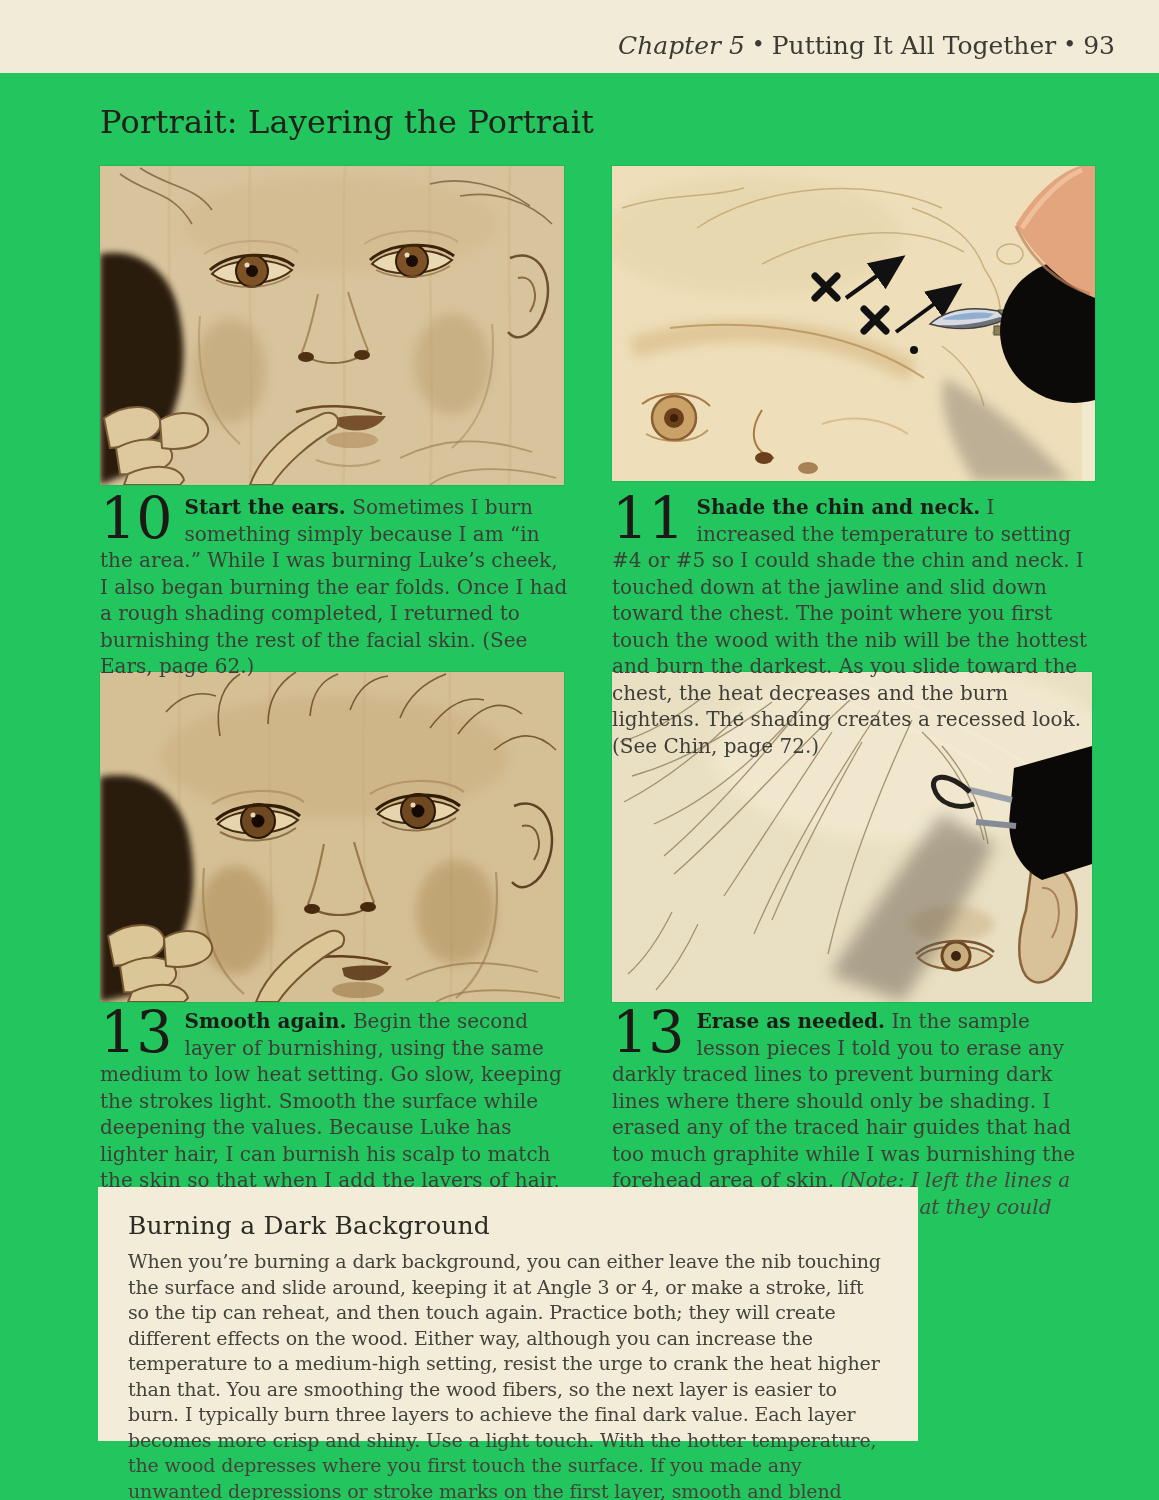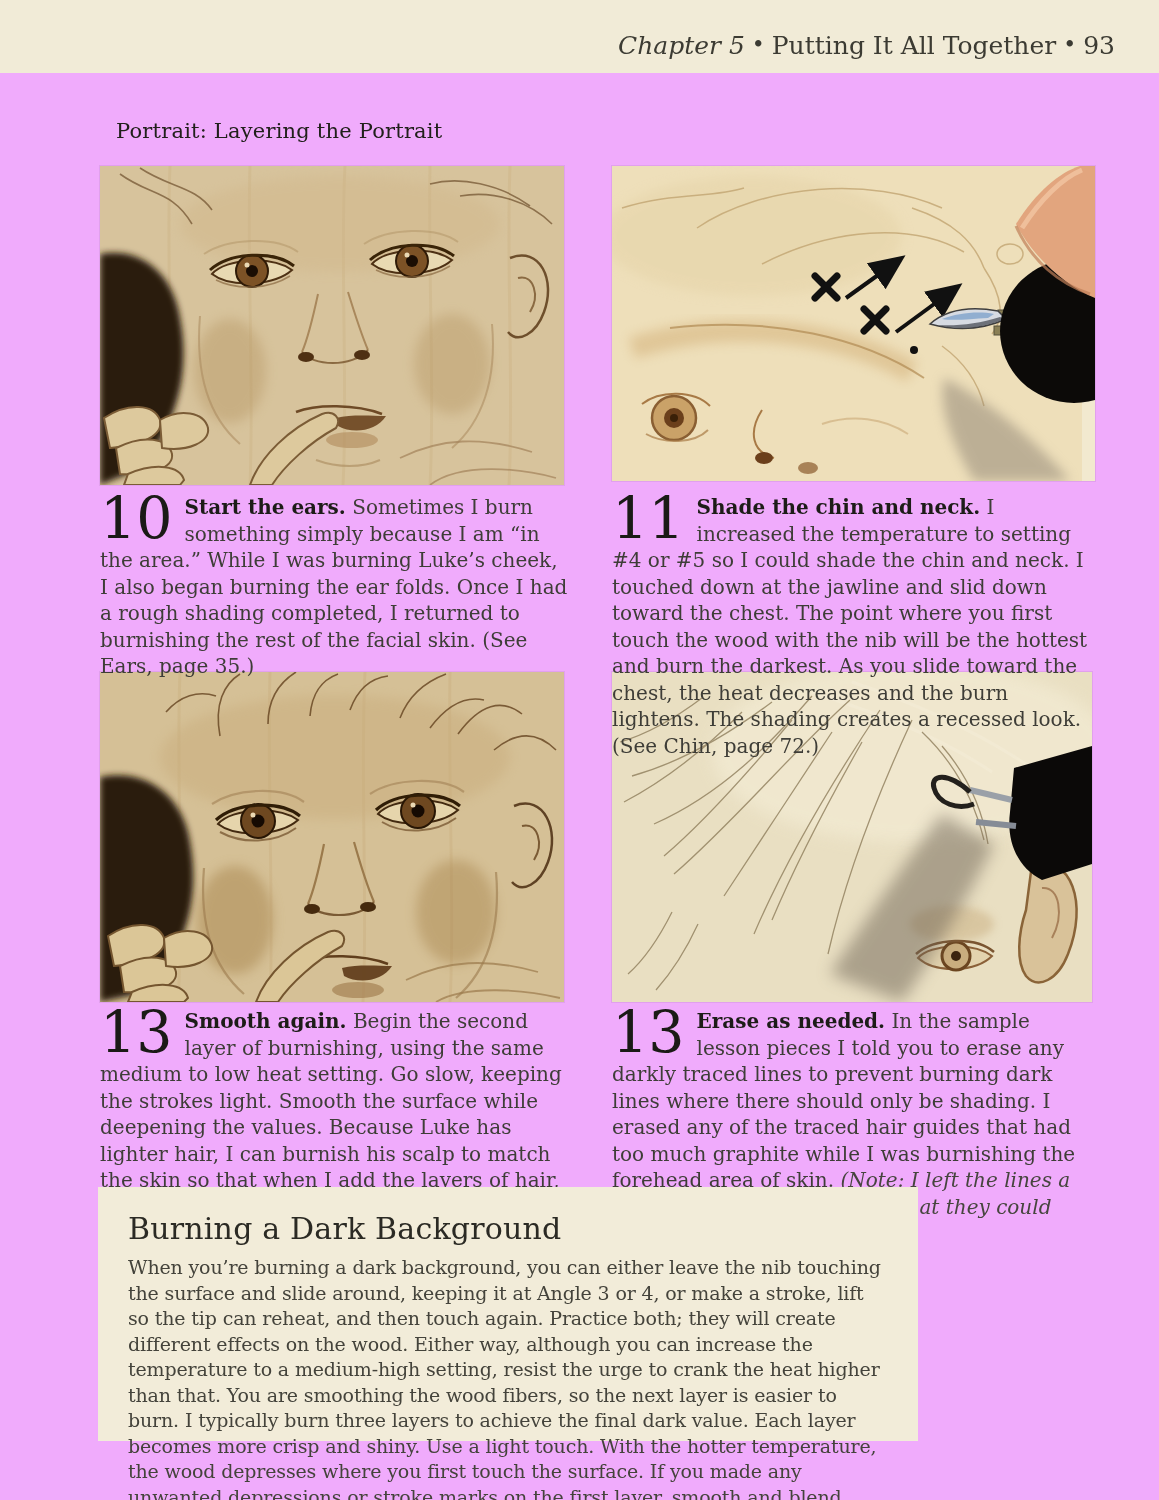--- a/index.html
+++ b/index.html
@@ -1,41 +1,41 @@
 <!DOCTYPE html>
 <html><head>
 <meta charset="utf-8">
 <style>
   html,body{margin:0;padding:0;background:#ffffff;}
-  .page{position:relative;width:1159px;height:1500px;background:#f0abfc;overflow:hidden;
+  .page{position:relative;width:1159px;height:1500px;background:#22c55e;overflow:hidden;
         font-family:"DejaVu Serif","Liberation Serif",serif;color:#3d3c36;}
   .band{position:absolute;left:0;top:0;width:1159px;height:73px;background:#f1ebd7;}
   .running-header{position:absolute;right:44px;top:31px;font-size:25px;color:#3c3b33;white-space:nowrap;}
   .running-header .chap{font-style:italic;}
   .running-header .sep{padding:0 7px;font-size:22px;position:relative;top:-2px;}
-  .section-title{position:absolute;left:100px;top:103px;font-size:21px;font-weight:normal;
-        color:#21201b;margin:16px;letter-spacing:.2px;}
+  .section-title{position:absolute;left:100px;top:103px;font-size:32px;font-weight:normal;
+        color:#21201b;margin:0;letter-spacing:.2px;}
   .photo{position:absolute;overflow:hidden;background:#d7c39c;box-shadow:0 0 0 1px rgba(0,0,0,.06);}
   .photo svg{display:block;}
   .ph1{left:100px;top:166px;width:464px;height:319px;}
   .ph2{left:612px;top:166px;width:483px;height:315px;}
   .ph3{left:100px;top:672px;width:464px;height:330px;}
   .ph4{left:612px;top:672px;width:480px;height:330px;}
   .step{position:absolute;font-size:20px;line-height:26.5px;color:#3e3d37;text-align:left;}
   .s10{left:100px;top:494px;width:468px;}
   .s11{left:612px;top:494px;width:487px;}
   .s12{left:100px;top:1008px;width:468px;}
   .s13{left:612px;top:1008px;width:487px;}
   .step p{margin:0;}
   .step .num{float:left;font-size:57px;line-height:45px;padding:2px 12px 0 0;color:#1b1a16;}
   .step b{color:#1d1c18;text-align:right;}
   .step i.note{color:#46453e;}
   .infobox{position:absolute;left:98px;top:1187px;width:820px;height:254px;background:#f2ecd9;
         box-sizing:border-box;padding:24px 30px 0 30px;}
-  .infobox h2{margin:0 0 9px 0;font-size:30px;font-weight:normal;color:#2b2a24;letter-spacing:.2px;}
+  .infobox h2{margin:0 0 9px 0;font-size:25px;font-weight:normal;color:#2b2a24;letter-spacing:.2px;}
   .infobox p{margin:0;font-size:19px;line-height:25.5px;color:#44433b;letter-spacing:-0.15px;}
 </style>
 </head>
 <body>
 
 <div class="page">
 
   <div class="band"></div>
   <div class="running-header">
     <span class="chap">Chapter 5</span><span class="sep">•</span><span>Putting It All Together</span><span class="sep">•</span><span>93</span>
@@ -319,21 +319,21 @@
       <g>
         <path d="M402,96 L480,74 L480,192 L430,208 C406,196 394,170 398,140 Z" fill="#0b0908"></path>
         <path d="M400,128 L358,118" stroke="#9aa0a8" stroke-width="6"></path>
         <path d="M404,154 L364,150" stroke="#868c96" stroke-width="6"></path>
         <path d="M358,120 C336,100 318,102 322,116 C326,132 346,138 362,132" stroke="#23201c" stroke-width="5" fill="none"></path>
       </g>
     </svg>
   </figure>
 
   <div class="step s10">
-    <p><span class="num">10</span><b>Start the ears.</b> <span>Sometimes I burn something simply because I am “in the area.” While I was burning Luke’s cheek, I also began burning the ear folds. Once I had a rough shading completed, I returned to burnishing the rest of the facial skin. (See Ears, page 35.)</span></p>
+    <p><span class="num">10</span><b>Start the ears.</b> <span>Sometimes I burn something simply because I am “in the area.” While I was burning Luke’s cheek, I also began burning the ear folds. Once I had a rough shading completed, I returned to burnishing the rest of the facial skin. (See Ears, page 62.)</span></p>
   </div>
 
   <div class="step s11">
     <p><span class="num">11</span><b>Shade the chin and neck.</b> <span>I increased the temperature to setting #4 or #5 so I could shade the chin and neck. I touched down at the jawline and slid down toward the chest. The point where you first touch the wood with the nib will be the hottest and burn the darkest. As you slide toward the chest, the heat decreases and the burn lightens. The shading creates a recessed look. (See Chin, page 72.)</span></p>
   </div>
 
   <div class="step s12">
     <p><span class="num">13</span><b>Smooth again.</b> <span>Begin the second layer of burnishing, using the same medium to low heat setting. Go slow, keeping the strokes light. Smooth the surface while deepening the values. Because Luke has lighter hair, I can burnish his scalp to match the skin so that when I add the layers of hair, it will look more natural. Darken the background.</span></p>
   </div>
 

